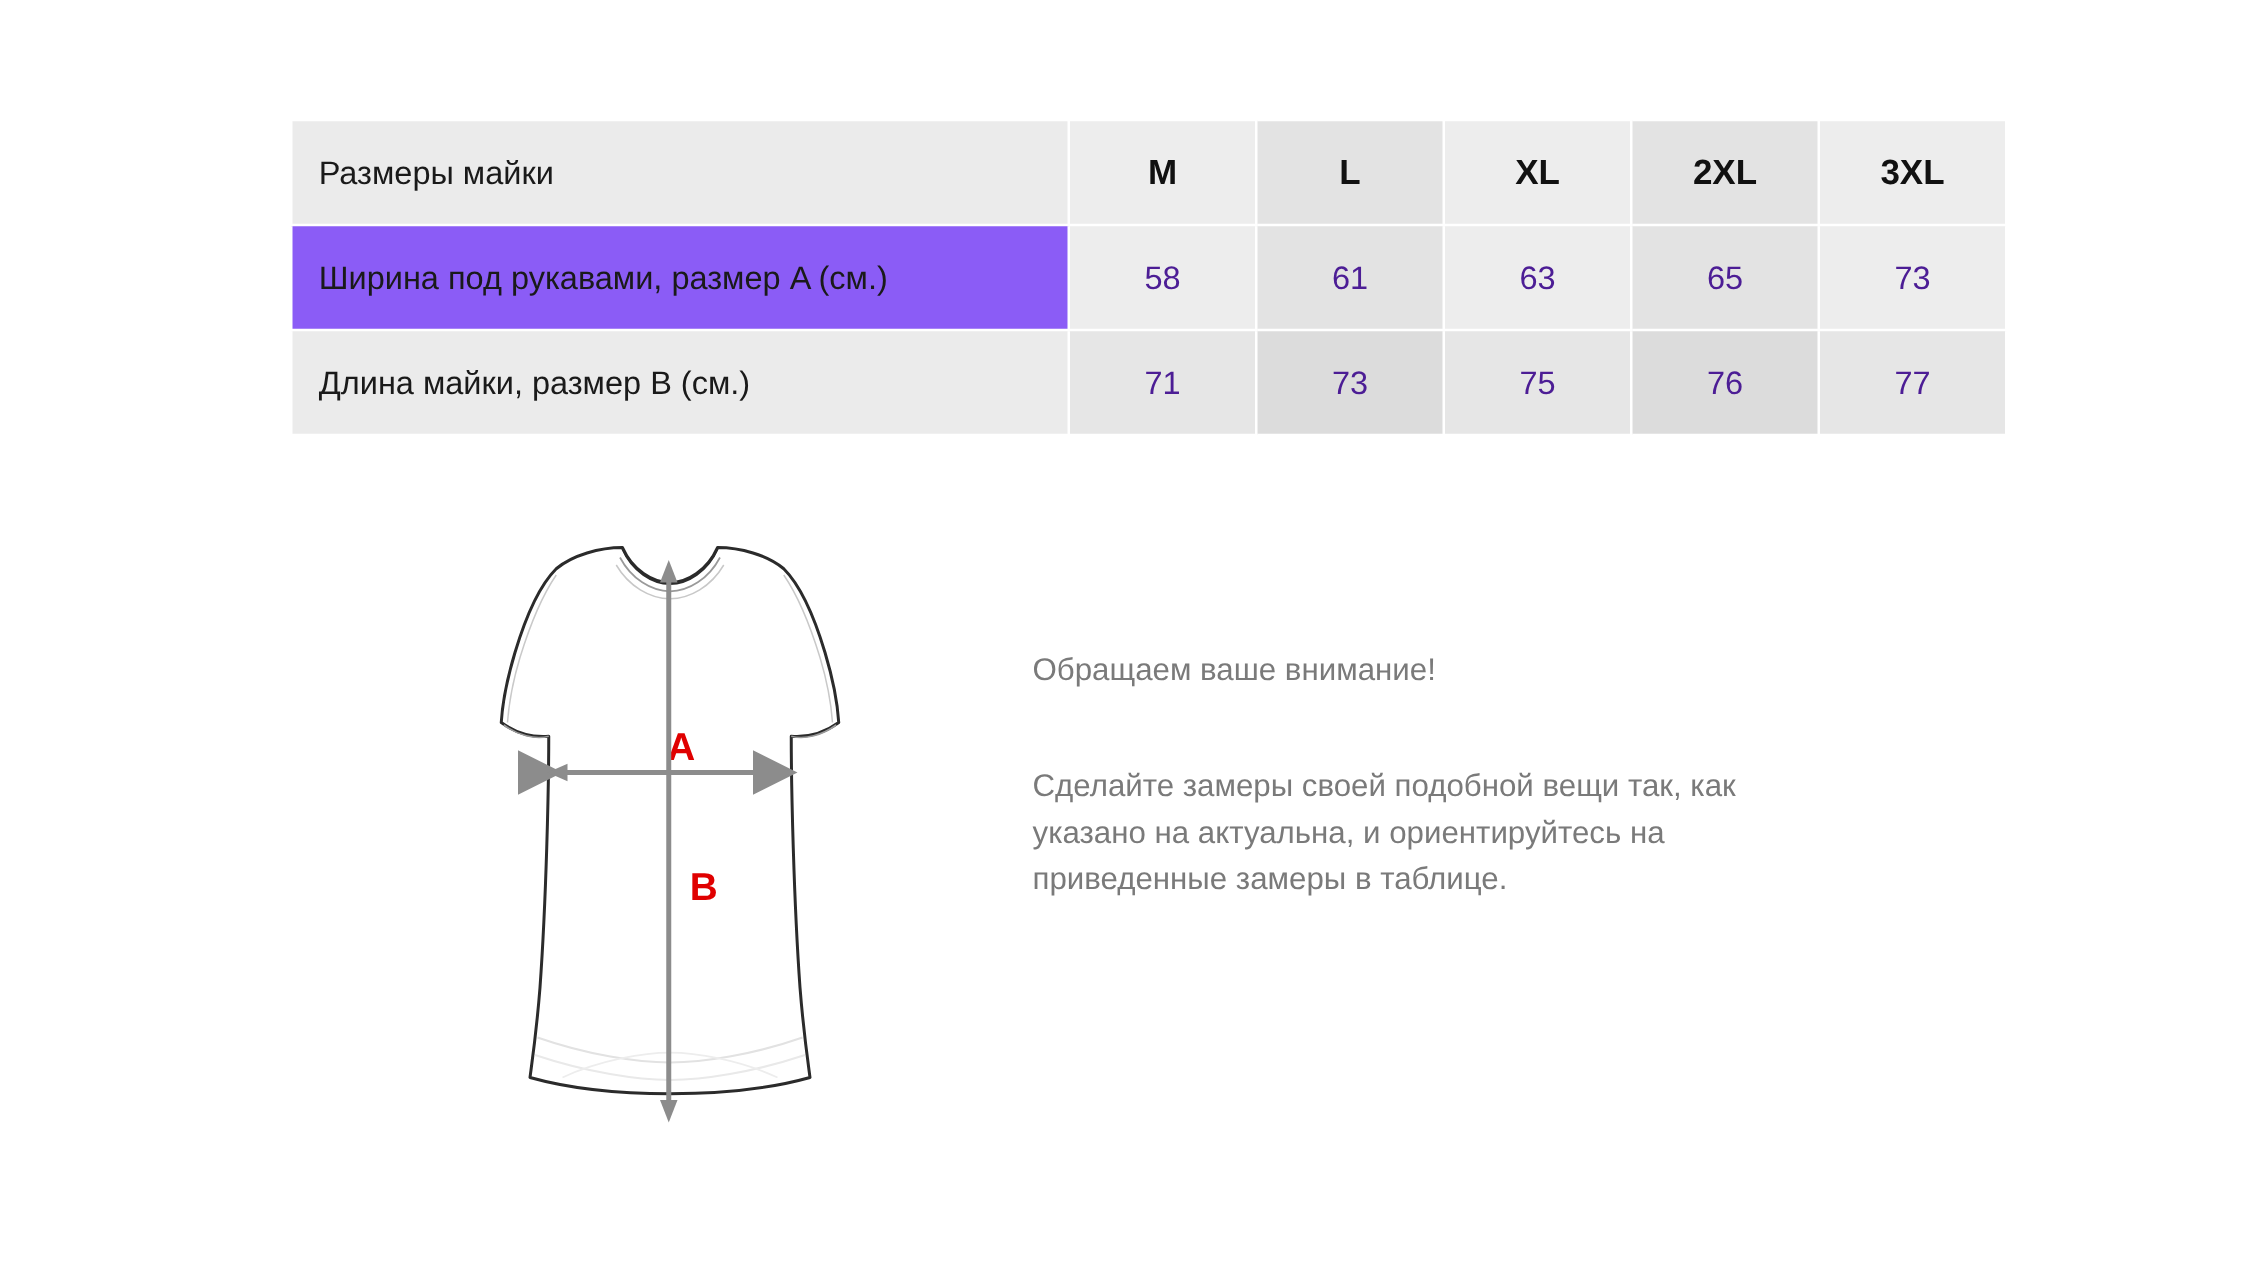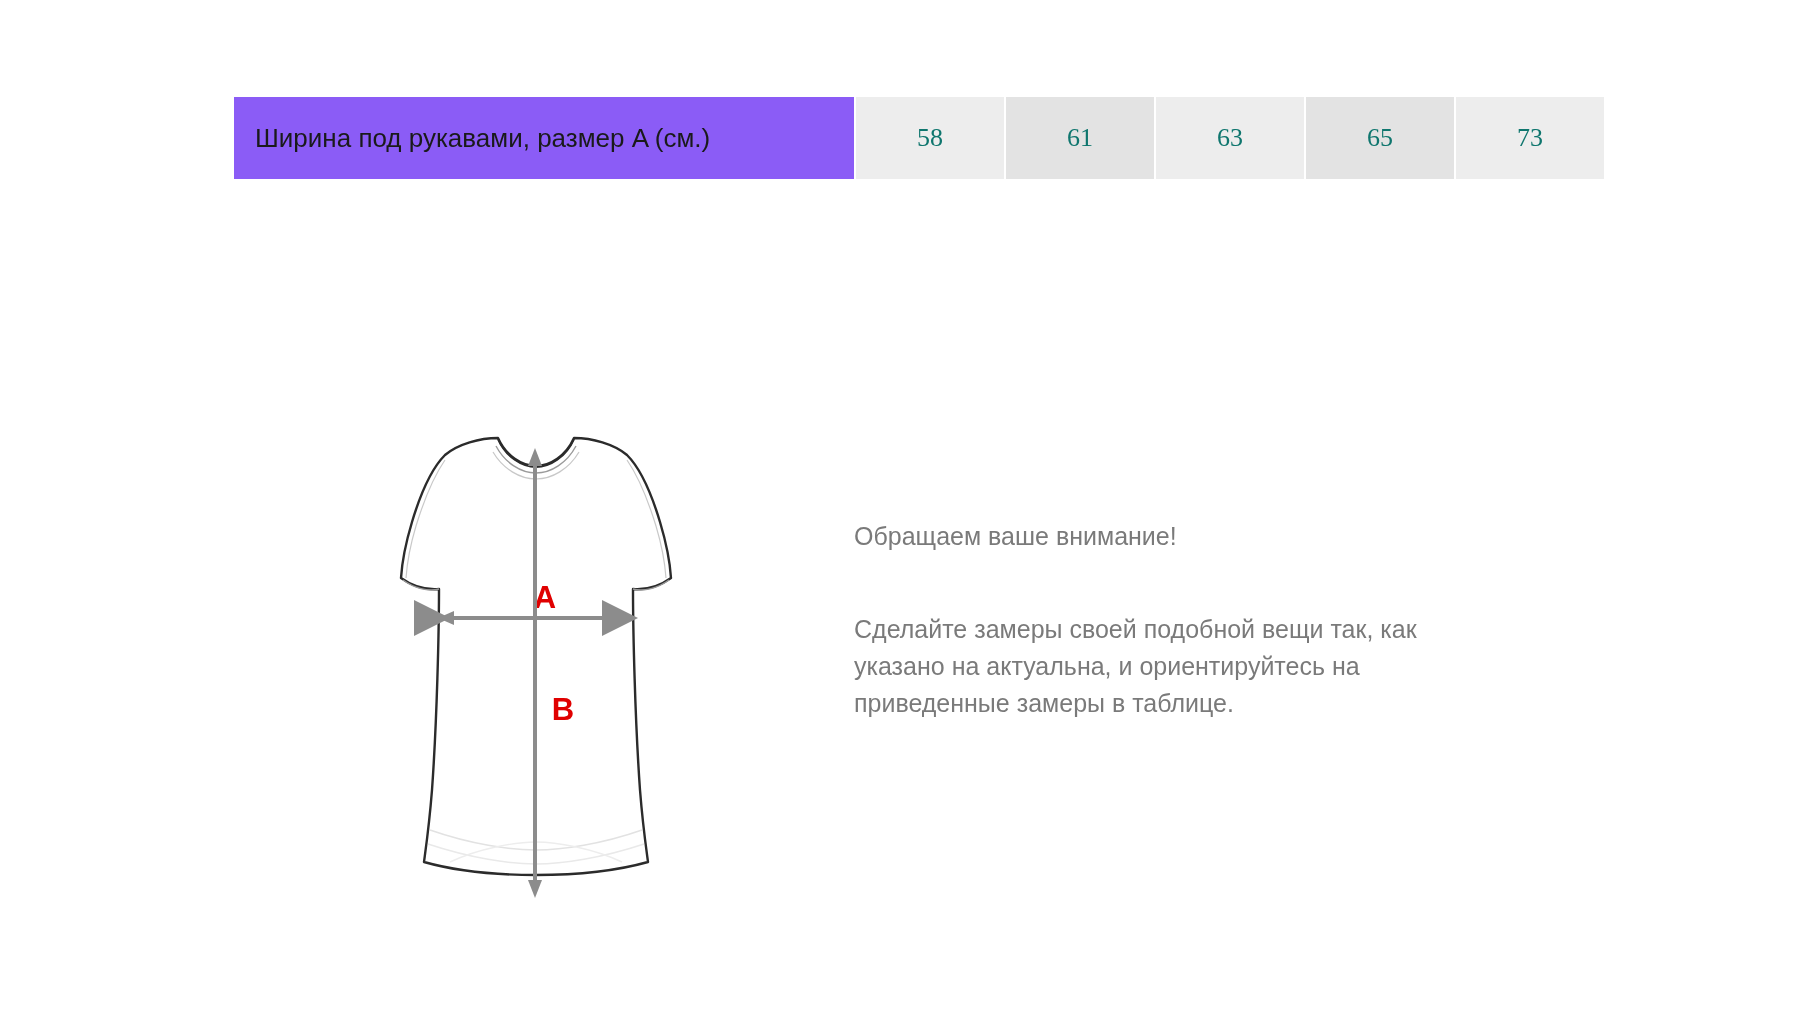--- a/index.html
+++ b/index.html
@@ -48,68 +48,83 @@
     font-size: 28px;
     font-weight: 700;
     color: #111111;
     background: #e0e0e0;
   }
   .val-cell {
     width: 150px;
     text-align: center;
     font-size: 26px;
     font-weight: 400;
-    color: #0f766e;
+    color: #4c1d95;
     background: #efefef;
-    font-family: Liberation Serif, serif;
   }
 
   
   .col-a { background: #ededed; }
   .col-b { background: #e3e3e3; }
   .col-a2 { background: #e6e6e6; }
   .col-b2 { background: #dcdcdc; }
 
   
   .illus {
     position: absolute;
     left: 330px;
     top: 430px;
     width: 400px;
     height: 520px;
   }
 
   
   .notes {
     position: absolute;
-    left: 854px;
+    left: 826px;
     top: 518px;
     width: 720px;
   }
   .notes p {
     margin: 0;
     font-size: 25px;
     line-height: 37px;
     color: #7a7a7a;
     font-weight: 400;
   }
   .notes .gap { height: 56px; }
 </style>
 </head>
 <body>
 
 <table class="size-table">
   <tbody>
     <tr>
+      <td class="label-cell">Размеры майки</td>
+      <td class="head-cell col-a">M</td>
+      <td class="head-cell col-b">L</td>
+      <td class="head-cell col-a">XL</td>
+      <td class="head-cell col-b">2XL</td>
+      <td class="head-cell col-a">3XL</td>
+    </tr>
+    <tr>
       <td class="label-cell alt">Ширина под рукавами, размер A (см.)</td>
       <td class="val-cell col-a">58</td>
       <td class="val-cell col-b">61</td>
       <td class="val-cell col-a">63</td>
       <td class="val-cell col-b">65</td>
       <td class="val-cell col-a">73</td>
+    </tr>
+    <tr>
+      <td class="label-cell">Длина майки, размер B (см.)</td>
+      <td class="val-cell col-a2">71</td>
+      <td class="val-cell col-b2">73</td>
+      <td class="val-cell col-a2">75</td>
+      <td class="val-cell col-b2">76</td>
+      <td class="val-cell col-a2">77</td>
     </tr>
   </tbody>
 </table>
 
 <div class="illus">
   <svg viewBox="0 0 400 520" width="400" height="520" xmlns="http://www.w3.org/2000/svg">
     <defs>
       <marker id="arrHead" markerWidth="9" markerHeight="9" refX="7" refY="4.5" orient="auto">
         <path d="M0,0 L9,4.5 L0,9 z" fill="#8c8c8c"></path>
       </marker>

